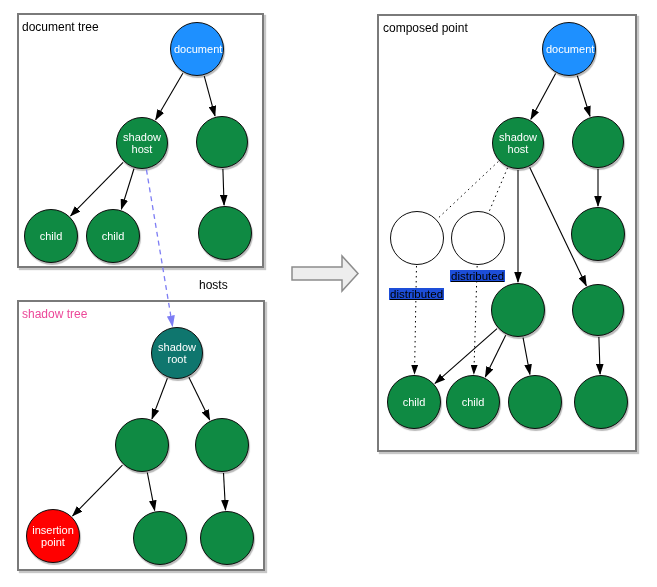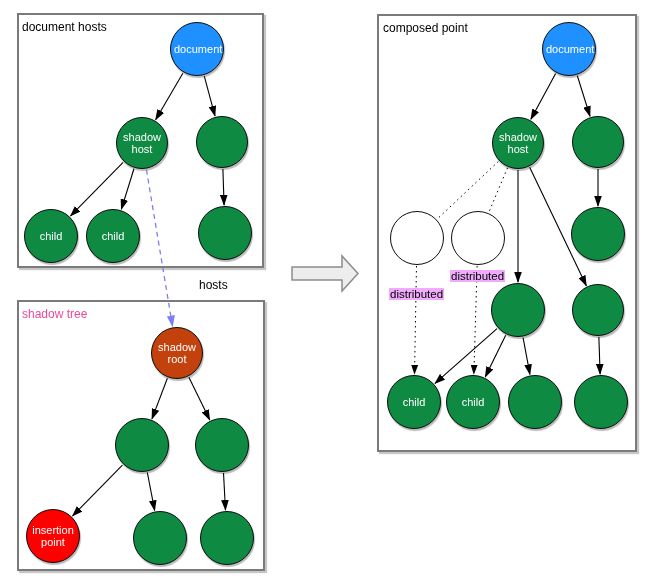--- a/index.html
+++ b/index.html
@@ -52,21 +52,21 @@
     z-index: 2;
     pointer-events: none;
   }
   .float-label {
     position: absolute;
     font-size: 12px;
     color: #000000;
     white-space: nowrap;
     z-index: 3;
   }
-  .float-label.bg { background: #f0abfc; padding: 0 1px; font-size: 11.5px; }
+  .float-label.bg { background: #1d4ed8; padding: 0 1px; font-size: 11.5px; text-decoration: underline; }
 </style>
 </head>
 <body>
 
 <div id="diagram">
   <svg id="edges-svg">
     <defs>
       <marker id="arrow-black" viewBox="0 0 10 7" refX="9.2" refY="3.5" markerWidth="10" markerHeight="7" orient="auto">
         <path d="M0,0 L10,3.5 L0,7 z" fill="#000000"></path>
       </marker>
@@ -94,21 +94,21 @@
       <line x1="523.0877819295711" y1="337.53387867767873" x2="529.9122180704289" y2="374.46612132232127" stroke="#000000" stroke-width="1.1" marker-end="url(#arrow-black)"></line>
       <line x1="598.8799670605296" y1="336.9856565229083" x2="600.0874415668582" y2="374.01487471698397" stroke="#000000" stroke-width="1.1" marker-end="url(#arrow-black)"></line>
       <line x1="498.33288447007413" y1="161.49877203309856" x2="437.3955272162194" y2="218.81608826197186" stroke="#000000" stroke-width="1" stroke-dasharray="1.5,3.5"></line>
       <line x1="507.5224609984304" y1="167.88415512872777" x2="488.8655960016277" y2="212.19420949613416" stroke="#000000" stroke-width="1" stroke-dasharray="1.5,3.5"></line>
       <line x1="416.48789055248966" y1="265.9953164638975" x2="414.51210944751034" y2="374.0046835361025" stroke="#000000" stroke-width="1" stroke-dasharray="1.5,3.5" marker-end="url(#arrow-black)"></line>
       <line x1="477.1467379275201" y1="265.98699597734037" x2="473.8532620724799" y2="374.01300402265963" stroke="#000000" stroke-width="1" stroke-dasharray="1.5,3.5" marker-end="url(#arrow-black)"></line>
       <line x1="146.43877265724464" y1="169.63263594346787" x2="172.56122734275536" y2="326.3673640565321" stroke="#7d7df4" stroke-width="1.3" stroke-dasharray="5,4" marker-end="url(#arrow-purple)"></line>
       <polygon points="292,267 342,267 342,256 358,273.5 342,291 342,280 292,280" fill="#ededed" stroke="#8c8c8c" stroke-width="1.5"></polygon>
     </svg>
 <div class="panel" style="left: 17px; top: 13px; width: 247px; height: 255px; border-color: rgb(122, 122, 122);"></div>
-    <div class="panel-label" style="left: 22px; top: 20px; color: rgb(0, 0, 0);">document hosts</div>
+    <div class="panel-label" style="left: 22px; top: 20px; color: rgb(0, 0, 0);">document tree</div>
     <div class="panel" style="left: 17px; top: 300px; width: 248px; height: 271px; border-color: rgb(122, 122, 122);"></div>
     <div class="panel-label" style="left: 22px; top: 307px; color: #ec4899;">shadow tree</div>
     <div class="panel" style="left: 377px; top: 14px; width: 260px; height: 438px; border-color: rgb(122, 122, 122);"></div>
     <div class="panel-label" style="left: 383px; top: 21px; color: rgb(0, 0, 0);">composed point</div>
     <div class="node" style="left: 170px; top: 22px; width: 54px; height: 54px; background: rgb(30, 144, 255);">
       <span class="node-label" style="color: rgb(255, 255, 255); width: 46px;">document</span>
     </div>
     <div class="node" style="left: 116px; top: 117px; width: 52px; height: 52px; background: rgb(15, 138, 67);">
       <span class="node-label" style="color: rgb(255, 255, 255); width: 44px;">shadow host</span>
     </div>
@@ -117,21 +117,21 @@
     </div>
     <div class="node" style="left: 24px; top: 209px; width: 54px; height: 54px; background: rgb(15, 138, 67);">
       <span class="node-label" style="color: rgb(255, 255, 255); width: 46px;">child</span>
     </div>
     <div class="node" style="left: 86px; top: 209px; width: 54px; height: 54px; background: rgb(15, 138, 67);">
       <span class="node-label" style="color: rgb(255, 255, 255); width: 46px;">child</span>
     </div>
     <div class="node" style="left: 198px; top: 206px; width: 54px; height: 54px; background: rgb(15, 138, 67);">
       <span class="node-label" style="color: rgb(255, 255, 255); width: 46px;"></span>
     </div>
-    <div class="node" style="left: 151px; top: 327px; width: 52px; height: 52px; background: #c2410c;">
+    <div class="node" style="left: 151px; top: 327px; width: 52px; height: 52px; background: #0f766e;">
       <span class="node-label" style="color: rgb(255, 255, 255); width: 44px;">shadow root</span>
     </div>
     <div class="node" style="left: 115px; top: 418px; width: 54px; height: 54px; background: rgb(15, 138, 67);">
       <span class="node-label" style="color: rgb(255, 255, 255); width: 46px;"></span>
     </div>
     <div class="node" style="left: 195px; top: 418px; width: 54px; height: 54px; background: rgb(15, 138, 67);">
       <span class="node-label" style="color: rgb(255, 255, 255); width: 46px;"></span>
     </div>
     <div class="node" style="left: 26px; top: 509px; width: 54px; height: 54px; background: rgb(255, 0, 0);">
       <span class="node-label" style="color: rgb(255, 255, 255); width: 46px; text-align: center;">insertion point</span>

